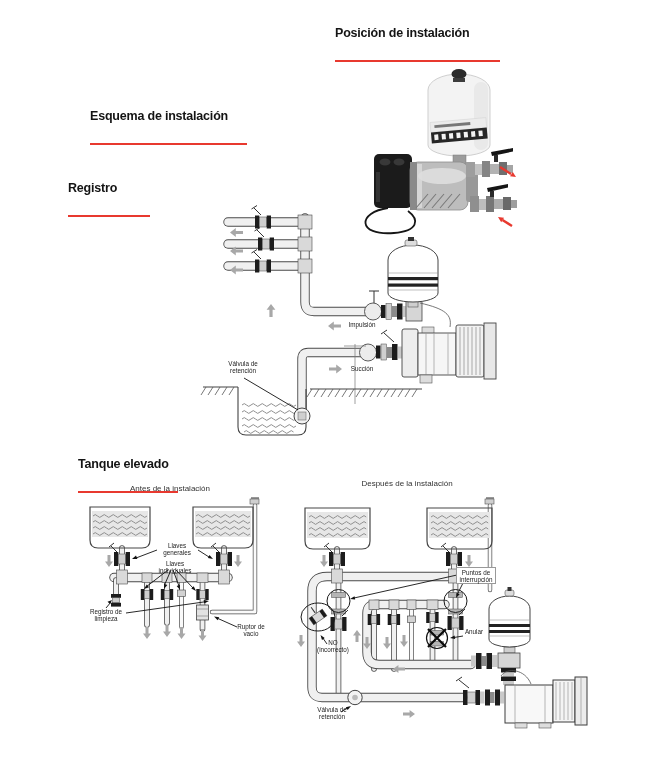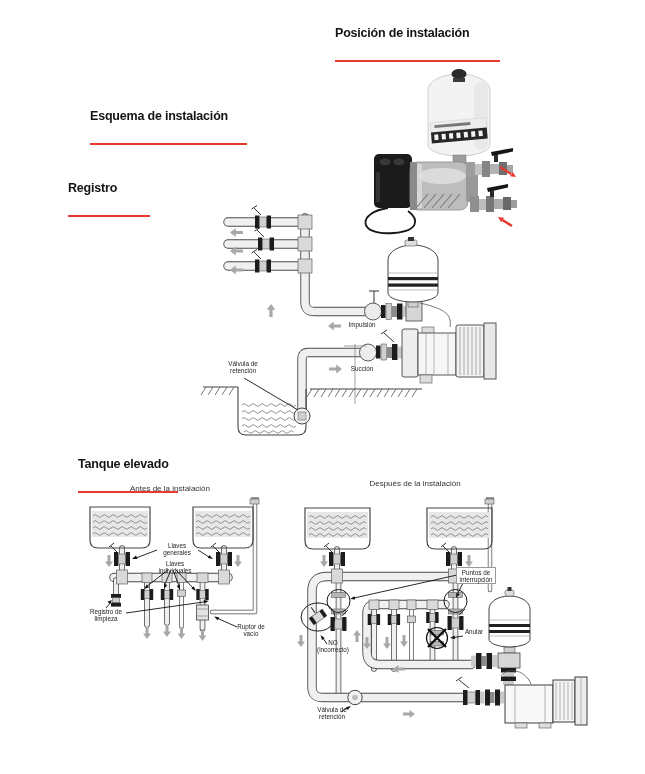--- a/index.html
+++ b/index.html
@@ -32,21 +32,21 @@
 <body>
 
 <div class="page">
 
   <div class="h1" style="left:335px; top:26px; width:165px;">Posición de instalación</div>
   <div class="h1" style="left:66px; top:109px; width:157px;margin-left:24px;">Esquema de instalación</div>
   <div class="h1" style="left:68px; top:181px; width:82px;">Registro</div>
   <div class="h1" style="left:78px; top:449px; width:100px;margin-top:8px;">Tanque elevado</div>
 
   <div class="cap" style="left:118px; top:484px; width:104px;">Antes de la instalación</div>
-  <div class="cap" style="left:356px; top:479px; width:118px;">Después de la instalación</div>
+  <div class="cap" style="left:348px; top:479px; width:118px;">Después de la instalación</div>
 
   <div class="diag" style="left:358px; top:60px; width:184px; height:184px;">
     <svg width="184" height="184" viewBox="0 0 184 184">
 
       <path d="M70 30 a31 16 0 0 1 62 0 v55 a31 11 0 0 1 -62 0 z" fill="#f3f3f3" stroke="#cfcfcf" stroke-width="1"></path>
       <rect x="116" y="22" width="14" height="68" rx="7" fill="#e6e6e6" opacity="0.8"></rect>
       <ellipse cx="101" cy="14" rx="7.5" ry="5" fill="#2b2b2b"></ellipse>
       <rect x="95" y="18" width="12" height="4" fill="#3c3c3c"></rect>
       <g transform="rotate(-5 101 72)">
         <rect x="73" y="60" width="56" height="10" fill="#ececec" stroke="#d0d0d0" stroke-width="0.5"></rect>

